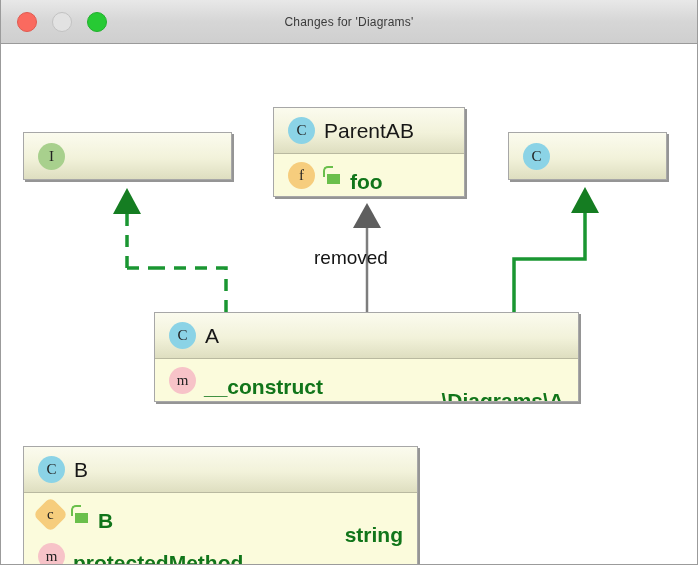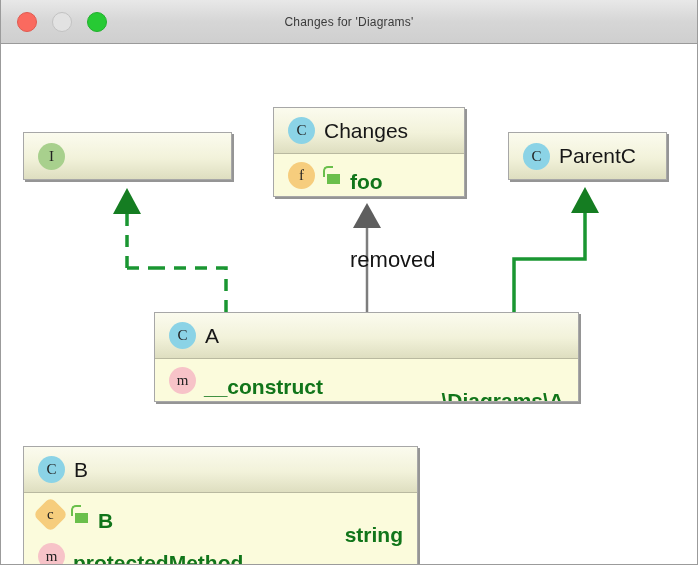--- a/index.html
+++ b/index.html
@@ -26,21 +26,21 @@
   .light.red{background:#fa6a5f;border:1px solid #e05a50;}
   .light.gray{background:#e2e2e2;border:1px solid #c2c2c2;}
   .light.green{background:#27ca34;border:1px solid #21b02d;}
   .title{
     width:100%;text-align:center;font-size:12px;color:#3b3b3b;letter-spacing:.2px;
   }
   
   .canvas{position:relative;width:100%;height:520px;background:#ffffff;overflow:hidden;}
   svg.edges{position:absolute;left:0;top:0;width:696px;height:520px;}
   .edge-label{
-    position:absolute;font-size:22px;color:#141414;white-space:nowrap;margin-left:36px;
+    position:absolute;font-size:19px;color:#141414;white-space:nowrap;
   }
   
   .node{
     position:absolute;box-sizing:border-box;
     border:1px solid #a7a7a7;
     box-shadow:2px 2px 0 rgba(130,130,130,.85);
     background:#fbfbe8;
     overflow:hidden;
   }
   .node-header{
@@ -130,42 +130,41 @@
           <span>I</span>
         </span>
       </div>
     </div>
 
     <div class="node" style="left:272px;top:63px;width:192px;">
       <div class="node-header">
         <span class="badge cls">
           <span>C</span>
         </span>
-        <span>Changes</span>
+        <span>ParentAB</span>
       </div>
       <div class="node-row">
         <span class="badge func">
           <span>f</span>
         </span>
         <span class="lock">
             <b></b>
             <i></i>
           </span>
         <span class="row-name">foo</span>
         <span class="row-spacer"></span>
         <span class="row-type"></span>
       </div>
     </div>
 
     <div class="node single" style="left:507px;top:88px;width:159px;">
       <div class="node-header">
         <span class="badge cls">
           <span>C</span>
         </span>
-        <span>ParentC</span>
       </div>
     </div>
 
     <div class="node" style="left:153px;top:268px;width:425px;">
       <div class="node-header">
         <span class="badge cls">
           <span>C</span>
         </span>
         <span>A</span>
       </div>

